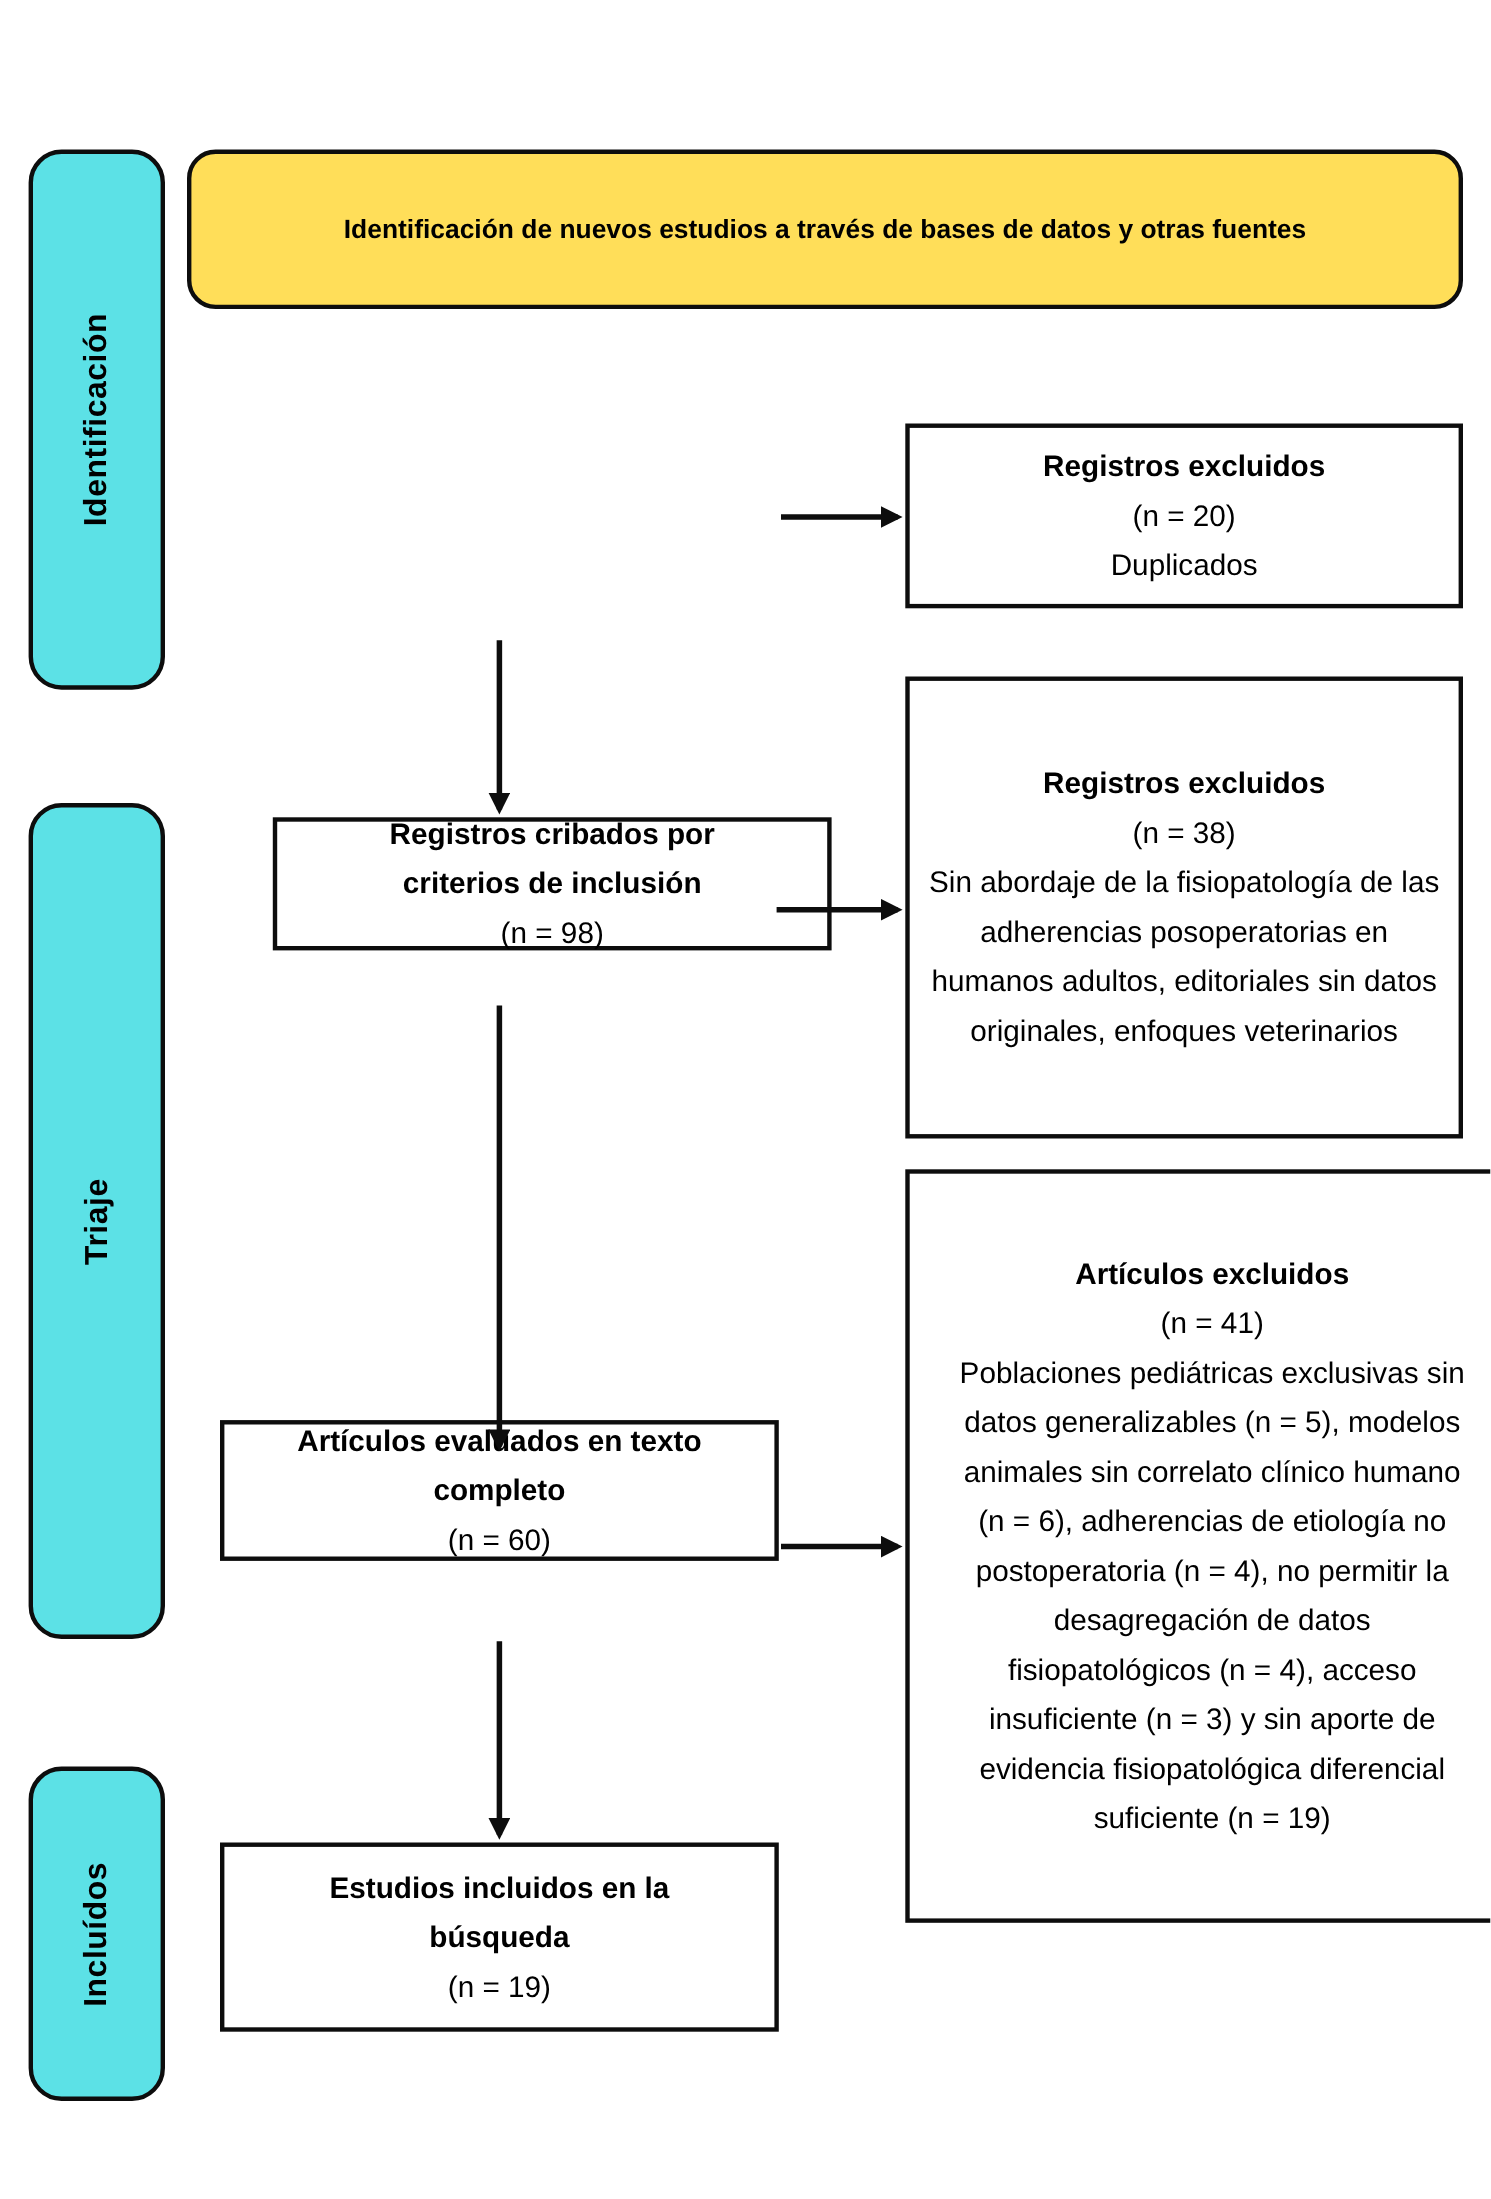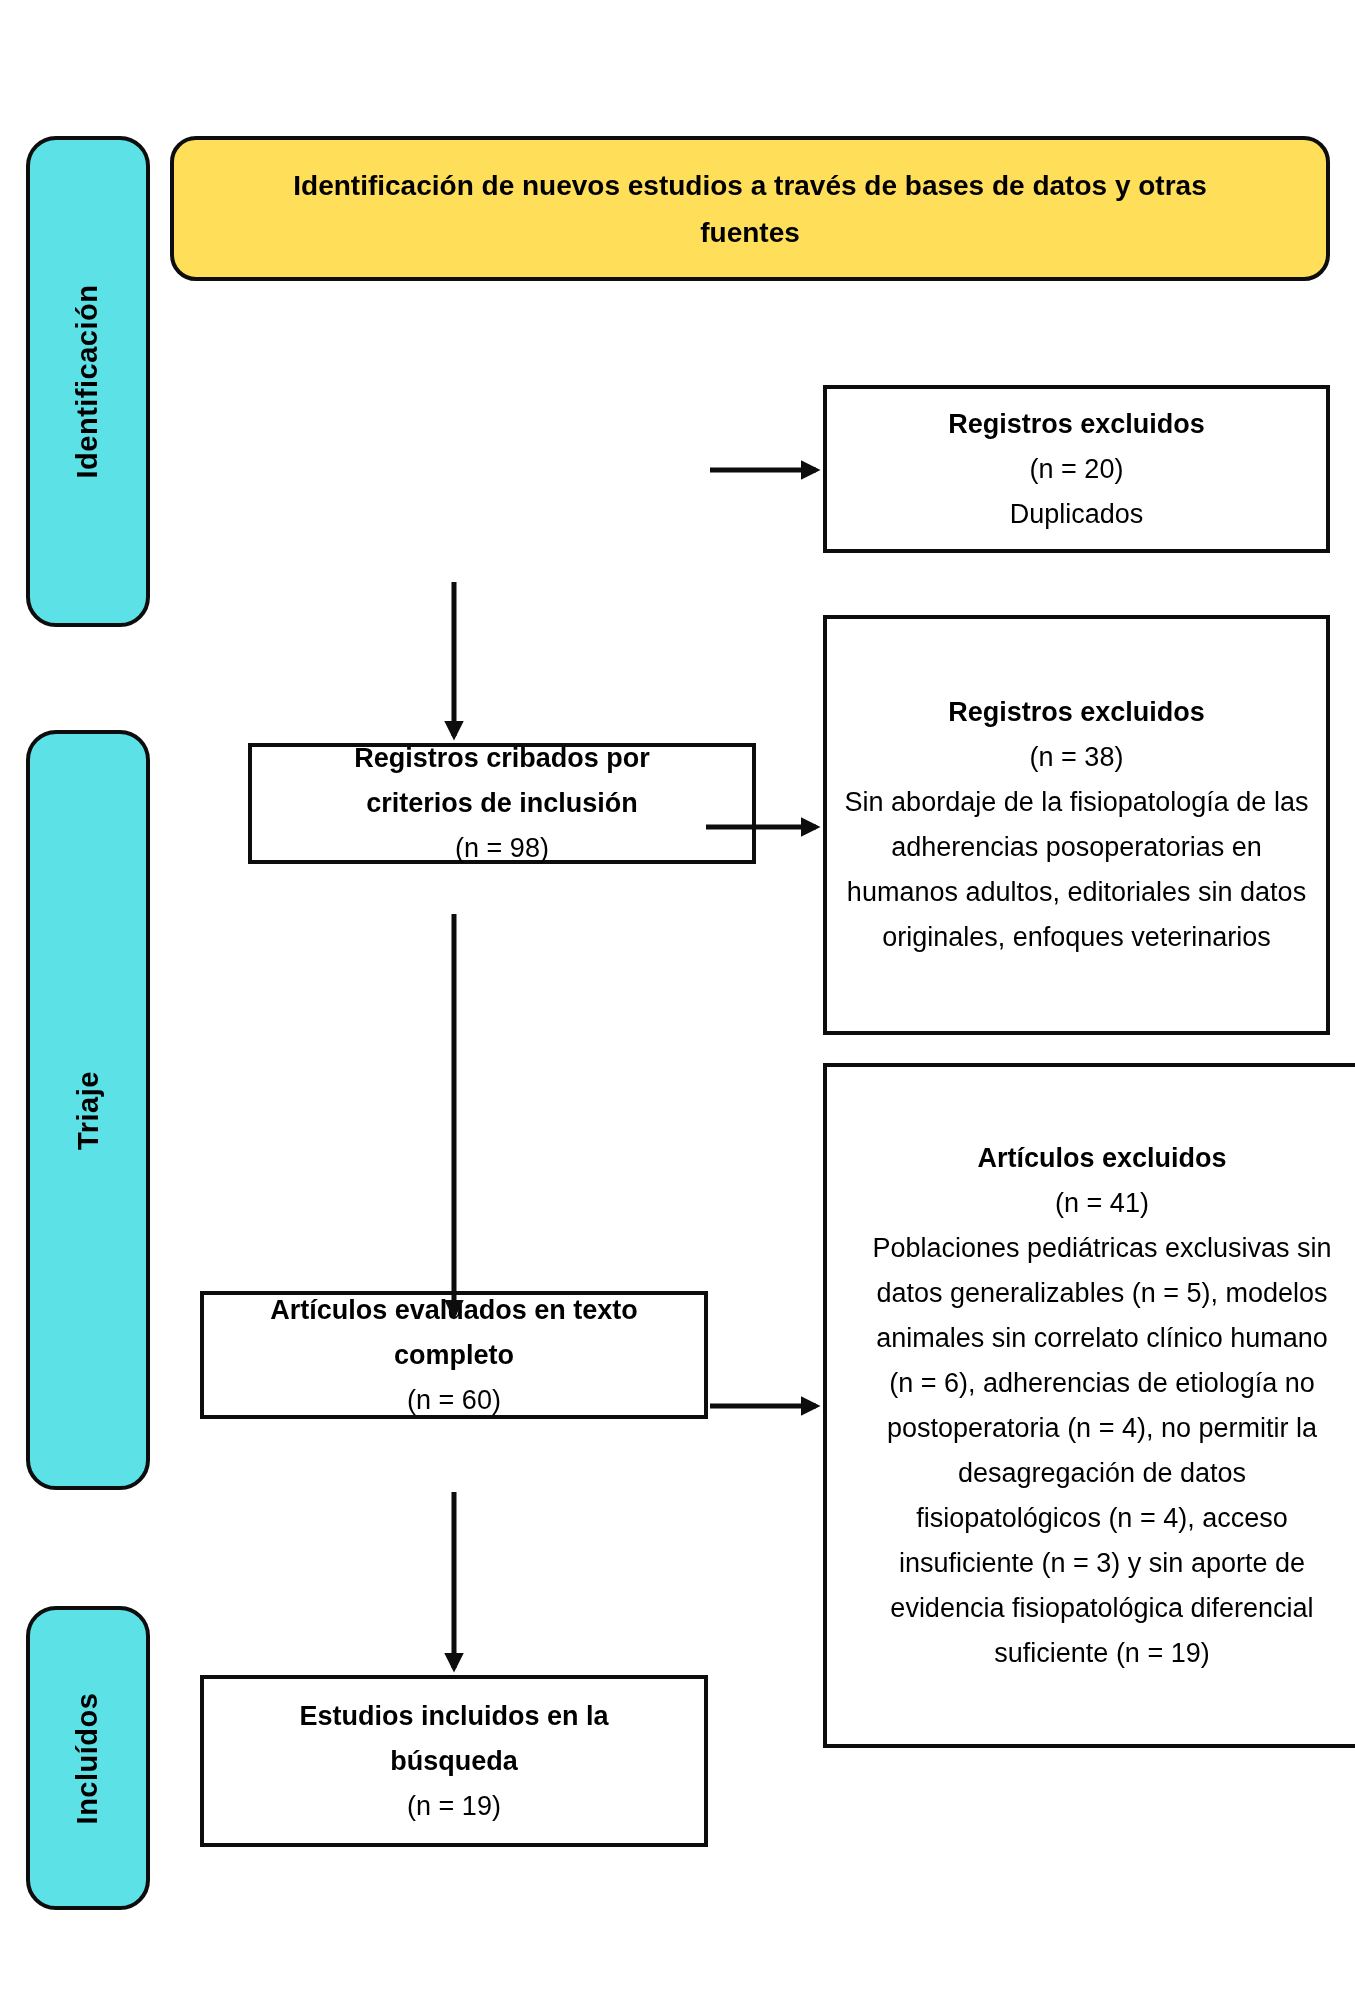--- a/index.html
+++ b/index.html
@@ -38,21 +38,21 @@
     left:170px;top:136px;width:1160px;height:145px;
     background:#FFDE59;
     border:4px solid #0d0d0d;
     border-radius:26px;
     display:flex;align-items:center;justify-content:center;
     box-sizing:border-box;
     text-align:center;
   }
   .title-box .title-text{
     font-weight:bold;
-    font-size:28px;
+    font-size:24px;
     line-height:47px;
     max-width:1010px;
   }
 
   
   .node{
     position:absolute;
     background:#ffffff;
     border:4px solid #0d0d0d;
     box-sizing:border-box;

